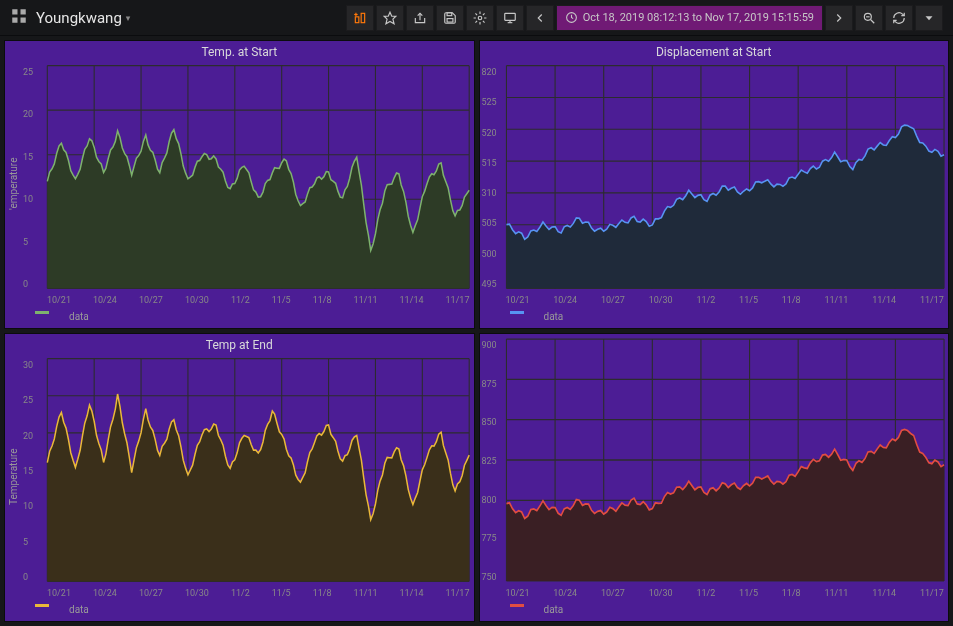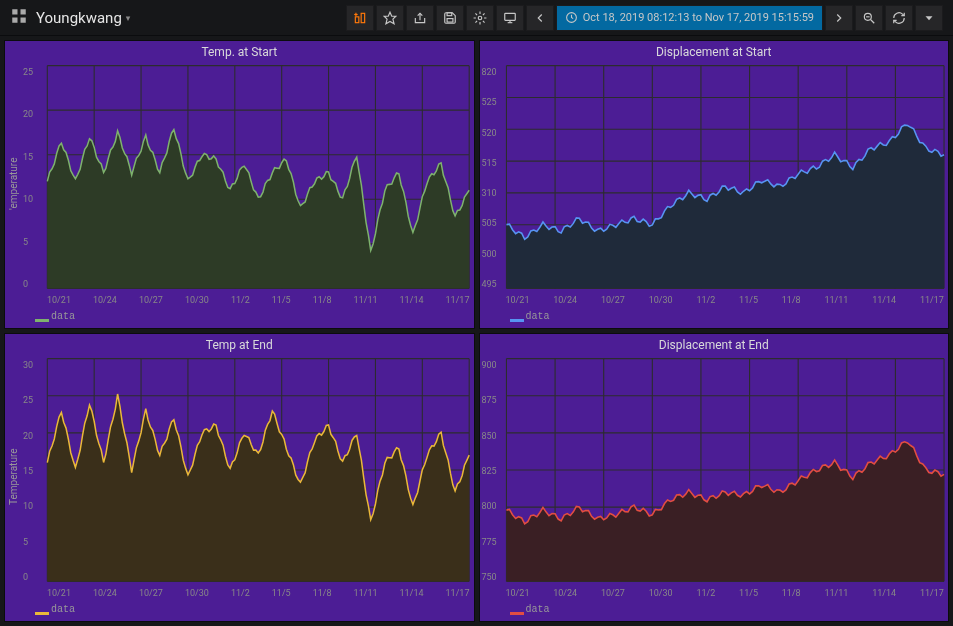--- a/index.html
+++ b/index.html
@@ -53,21 +53,21 @@
   min-width: 28px;
   padding: 0 6px;
   display: flex;
   align-items: center;
   justify-content: center;
   font-size: 12px;
   cursor: pointer;
 }
 .tb-btn svg { width: 14px; height: 14px; }
 .timerange {
-  background: #0369a1;
+  background: #701a75;
   border: 1px solid #1b1b1d;
   height: 26px;
   display: flex;
   align-items: center;
   padding: 0 8px;
   font-size: 11px;
   color: #c7c7c7;
   gap: 5px;
 }
 .tb-btn.addpanel { position: relative; }
@@ -138,23 +138,22 @@
   color: #888;
   padding: 2px 4px 0 4px;
   height: 14px;
   text-align: right;
 }
 .legend {
   font-size: 10px;
   color: #999;
   padding: 4px 8px 6px 30px;
   display: flex;
-  align-items: flex-end;
-  gap: 2px;
-  font-family: Liberation Mono, monospace;
+  align-items: flex-start;
+  gap: 20px;
 }
 .legend-swatch {
   width: 14px;
   height: 3px;
   display: inline-block;
 }
 .grid-line { stroke: #2c2c2e; stroke-width: 1; }
 </style>
 </head>
 <body>
@@ -411,21 +410,20 @@
             <span>11/17</span>
           </div>
         </div>
       </div>
       <div class="legend">
         <span class="legend-swatch" style="background: rgb(234, 184, 57);"></span>
         <span>data</span>
       </div>
     </div>
     <div class="panel">
-      <div class="panel-title">Displacement at End</div>
       <div class="panel-body">
         <div class="yticks">
           <span>900</span>
           <span>875</span>
           <span>850</span>
           <span>825</span>
           <span>800</span>
           <span>775</span>
           <span>750</span>
         </div>

